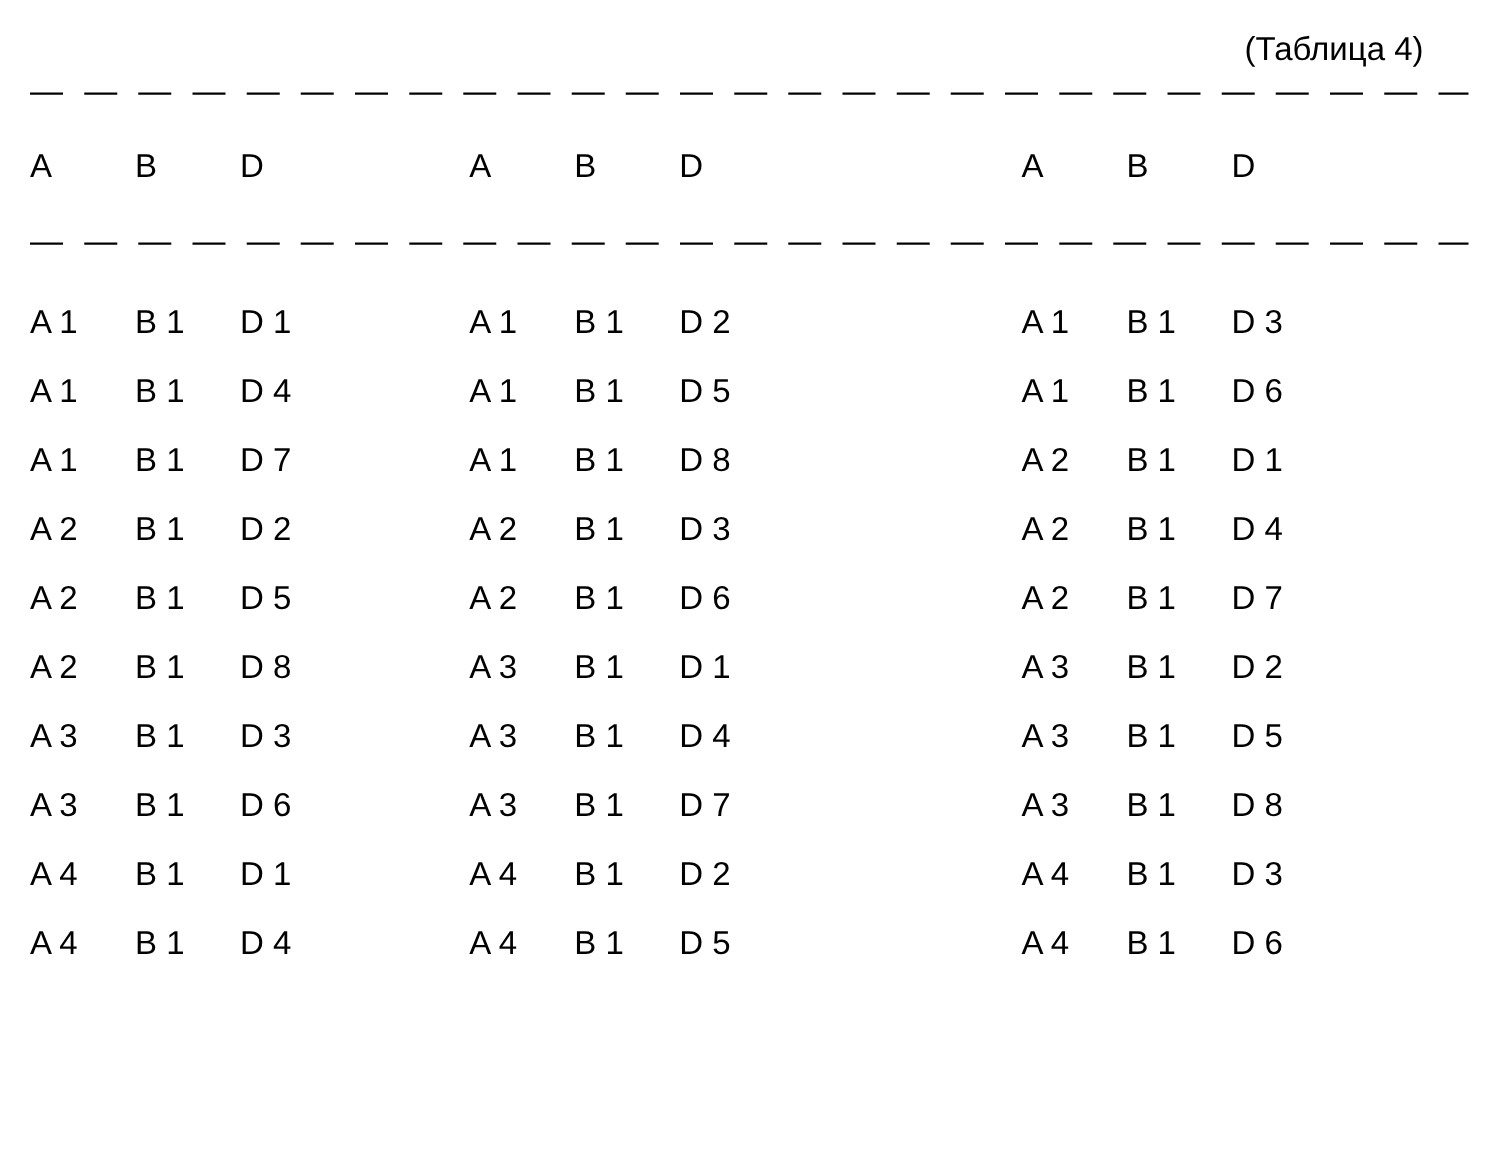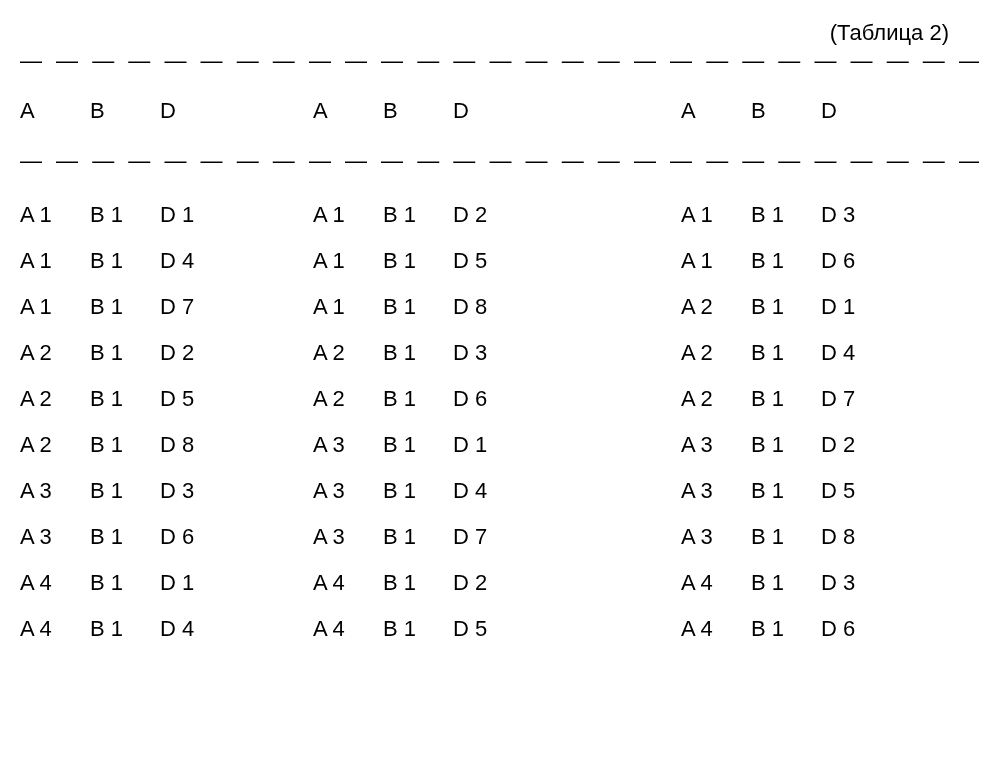--- a/index.html
+++ b/index.html
@@ -42,21 +42,21 @@
     .col {
       display: inline-block;
     }
     .col-a { width: 70px; }
     .col-b { width: 70px; }
     .col-d { width: 100px; }
   </style>
 </head>
 <body>
 
-<div class="title">(Таблица 2)</div>
+<div class="title">(Таблица 4)</div>
 <div class="dash-line">— — — — — — — — — — — — — — — — — — — — — — — — — — — — —</div>
 
 <div class="header-row">
   <div class="group group-1">
     <span class="col col-a">A</span>
     <span class="col col-b">B</span>
     <span class="col col-d">D</span>
   </div>
   <div class="group group-2">
     <span class="col col-a">A</span>

